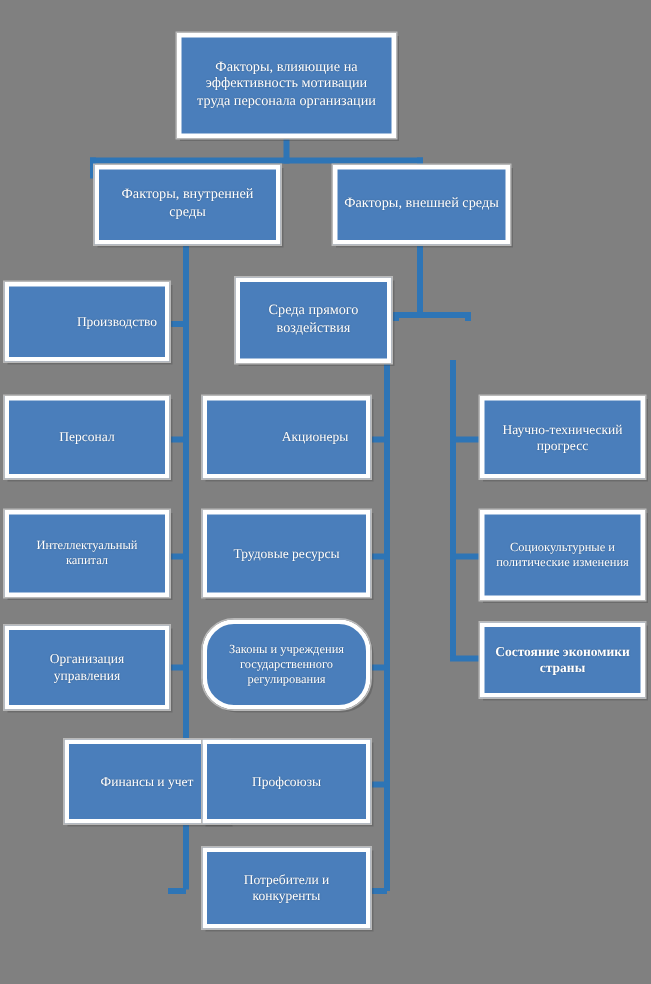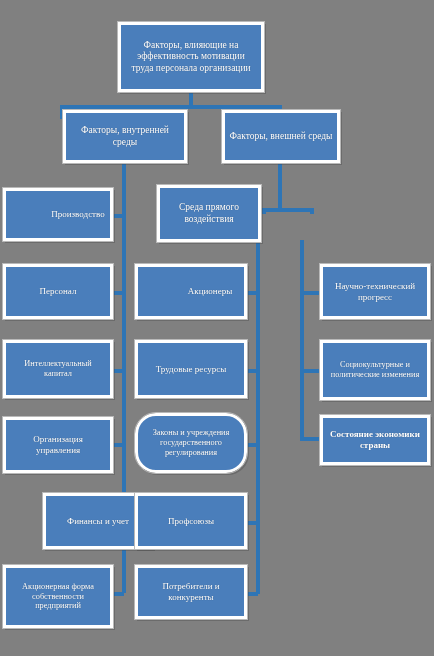--- a/index.html
+++ b/index.html
@@ -112,23 +112,20 @@
   </div>
   <div class="node fs-leaf" style="left:3px; top:264px; width:110px; height:55px;">
     <span>Персонал</span>
   </div>
   <div class="node fs-leaf" style="left:3px; top:417px; width:110px; height:56px;">
     <span>Организация управления</span>
   </div>
   <div class="node fs-leaf" style="left:3px; top:493px; width:110px; height:56px;margin-left:40px;">
     <span>Финансы и учет</span>
   </div>
-  <div class="node fs-leaf-s" style="left:3px; top:565px; width:110px; height:63px;">
-    <span>Акционерная форма собственности предприятий</span>
-  </div>
 
   <div class="node fs-leaf" style="left:135px; top:264px; width:112px; height:55px;padding-left:42px;">
     <span>Акционеры</span>
   </div>
   <div class="node fs-leaf" style="left:135px; top:340px; width:112px; height:58px;">
     <span>Трудовые ресурсы</span>
   </div>
   <div class="node fs-leaf-s" style="left:135px; top:413px; width:112px; height:60px;border-radius:21px;">
     <span>Законы и учреждения государственного регулирования</span>
   </div>

